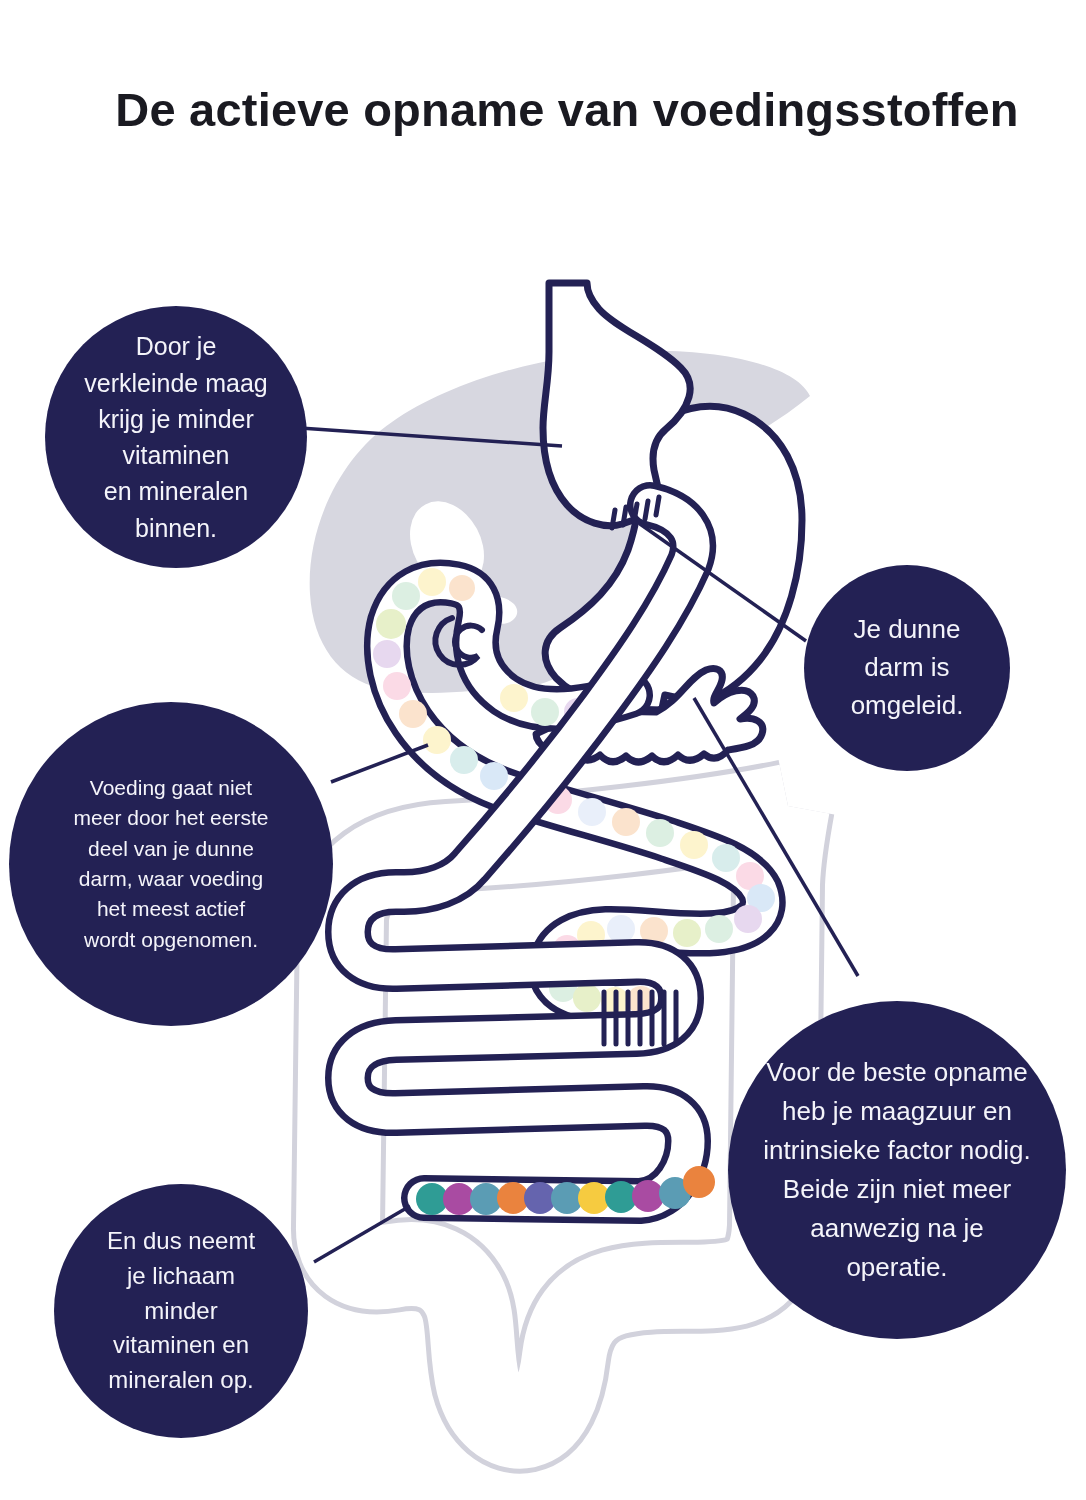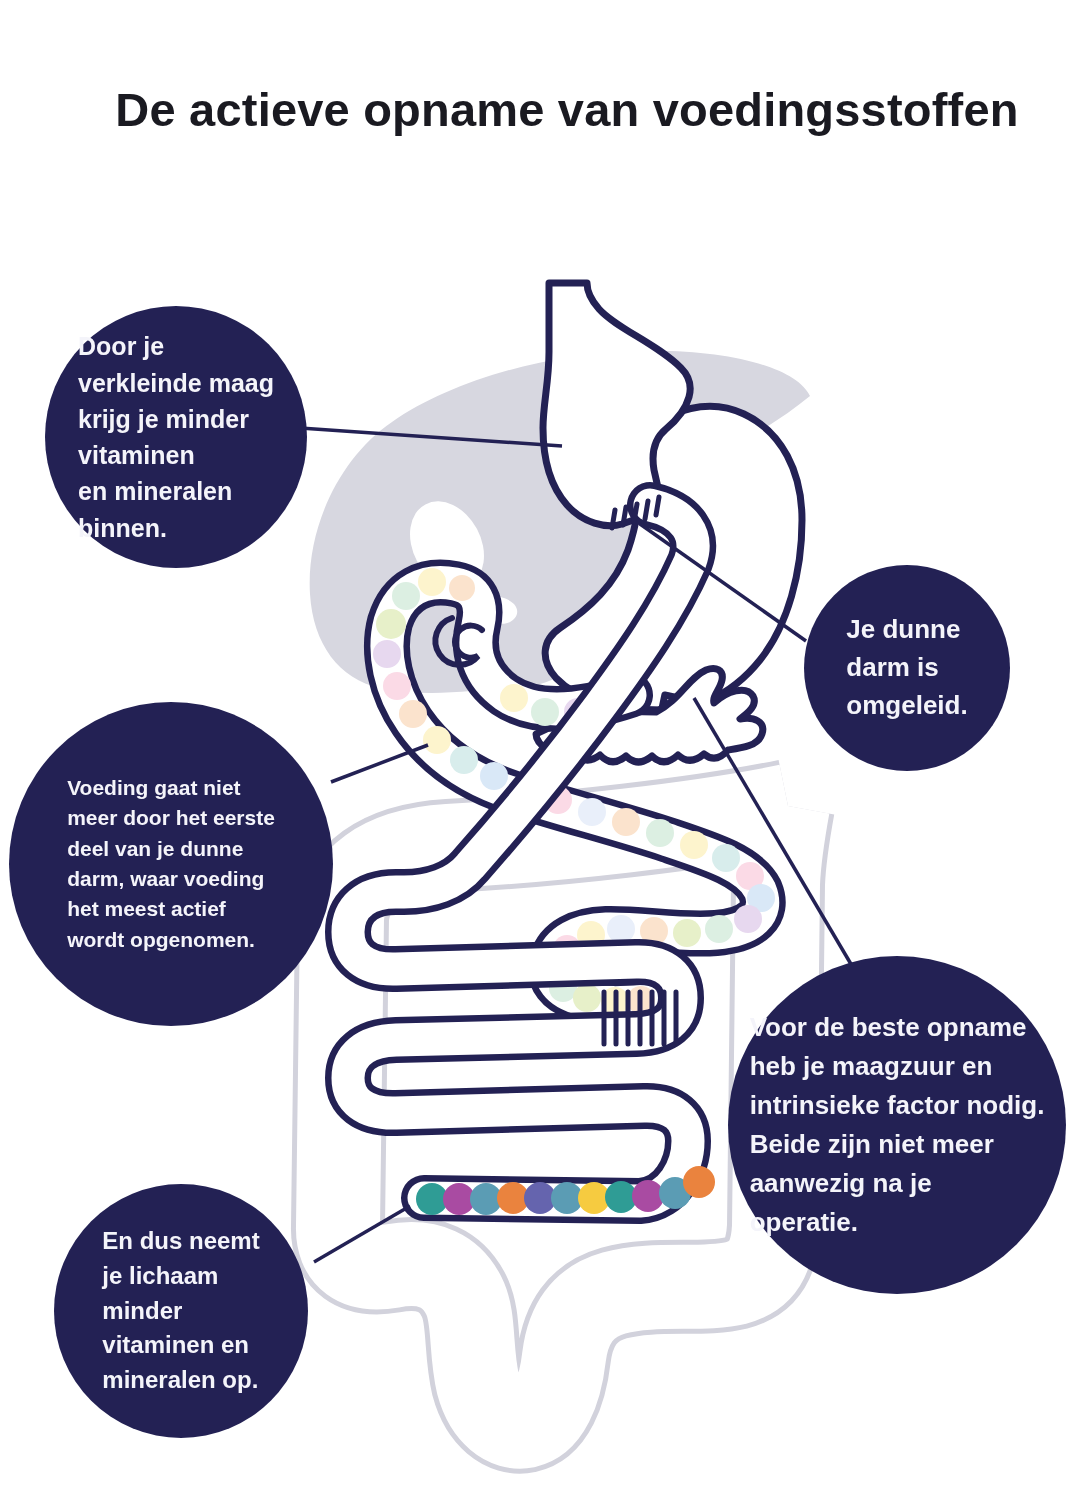--- a/index.html
+++ b/index.html
@@ -15,27 +15,27 @@
   body{width:1086px;height:1500px;font-family:"Liberation Sans",sans-serif;}
   .stage{position:relative;width:1086px;height:1500px;overflow:hidden;background:var(--white);}
   .stage svg{position:absolute;left:0;top:0;z-index:1;}
   .title{
     position:absolute;left:0;top:72px;width:100%;z-index:3;text-align:center;
     font-size:47px;font-weight:700;color:var(--ink);line-height:1.6;letter-spacing:.2px;margin-left:24px;
   }
   .callout{
     position:absolute;z-index:2;border-radius:50%;background:var(--navy);
     color:var(--calloutText);display:flex;align-items:center;justify-content:center;
-    text-align:left;white-space:pre-line;font-weight:700;
+    text-align:center;white-space:pre-line;font-weight:400;
   }
   .callout .ct{white-space:pre-line;}
   .c1{left:45px;  top:306px;  width:262px;height:262px;font-size:25px;line-height:1.45;}
   .c2{left:804px; top:565px;  width:206px;height:206px;font-size:26px;line-height:1.45;}
   .c3{left:9px;   top:702px;  width:324px;height:324px;font-size:21px;line-height:1.45;}
-  .c4{left:728px; top:956px;  width:338px;height:338px;font-size:26px;line-height:1.5;}
+  .c4{left:728px; top:1001px;  width:338px;height:338px;font-size:26px;line-height:1.5;}
   .c5{left:54px;  top:1184px; width:254px;height:254px;font-size:24px;line-height:1.45;}
 
   .organ{fill:var(--white);stroke:var(--navy);stroke-width:7;stroke-linejoin:round;}
   .tube-o{fill:none;stroke:var(--navy);stroke-width:46;stroke-linecap:round;stroke-linejoin:round;}
   .tube-i{fill:none;stroke:var(--white);stroke-width:33;stroke-linecap:round;stroke-linejoin:round;}
   .colon-o{fill:none;stroke:var(--colonGray);stroke-width:94;stroke-linejoin:round;}
   .colon-i{fill:none;stroke:var(--white);stroke-width:84;stroke-linejoin:round;}
   .thin{stroke:var(--navy);stroke-width:3.5;fill:none;}
   .staple{stroke:var(--navy);stroke-width:5;fill:none;stroke-linecap:round;}
   .coil{stroke:var(--navy);stroke-width:6;fill:none;stroke-linecap:round;}

